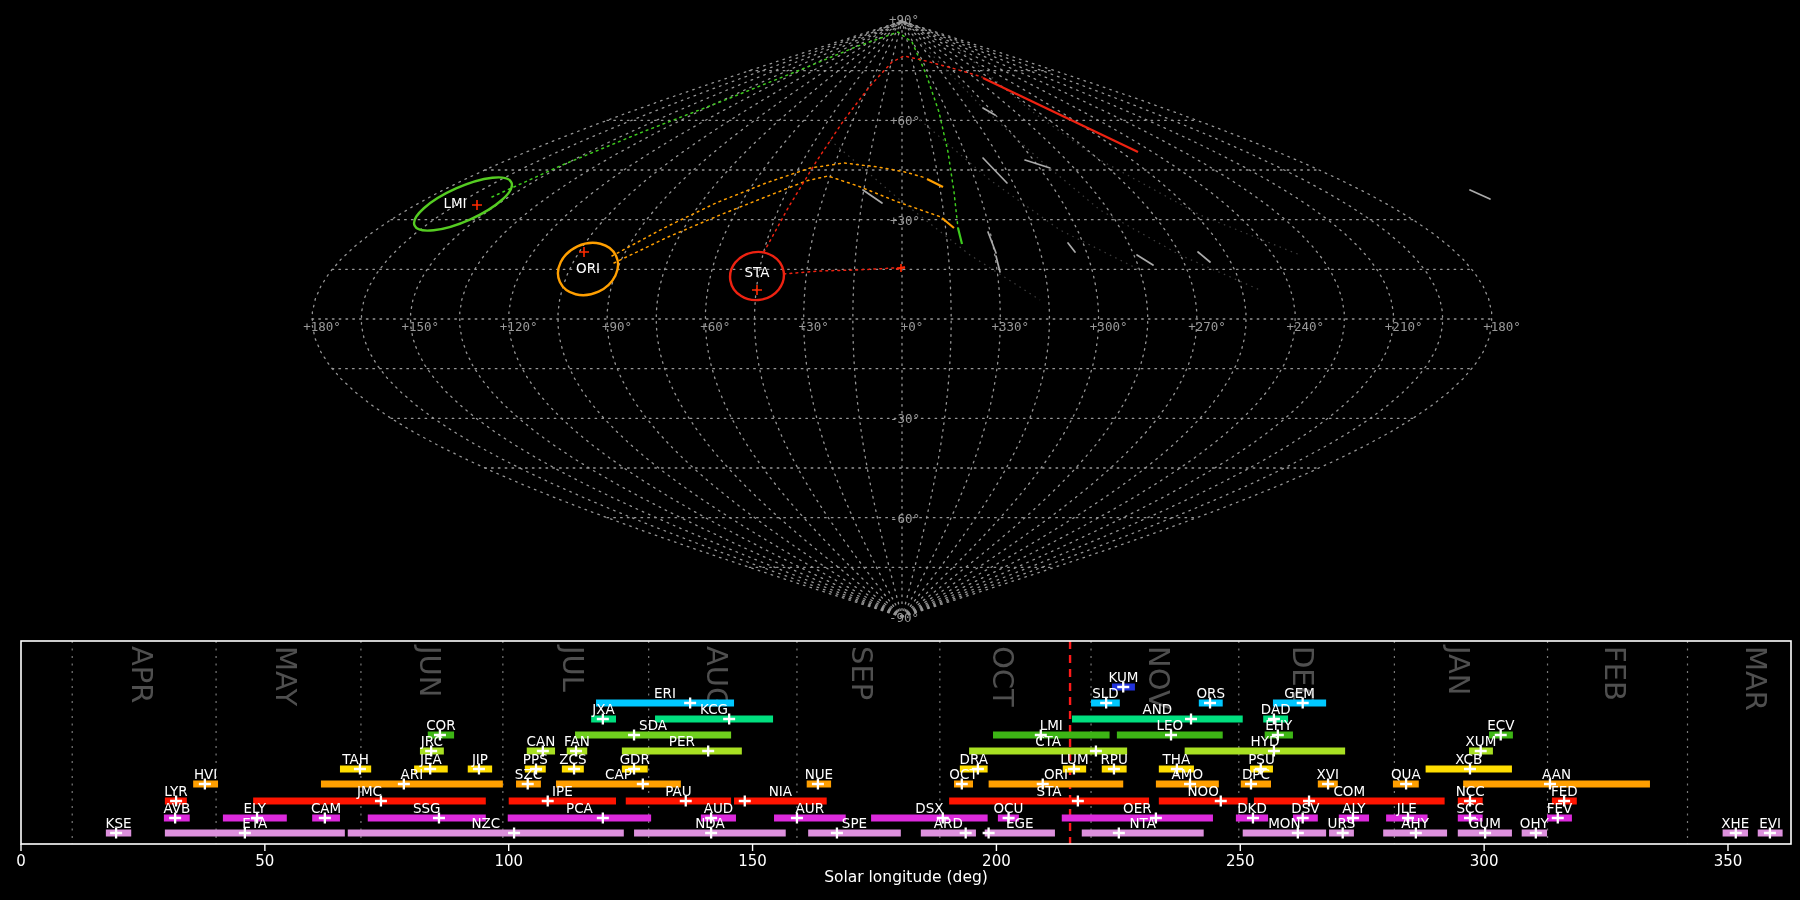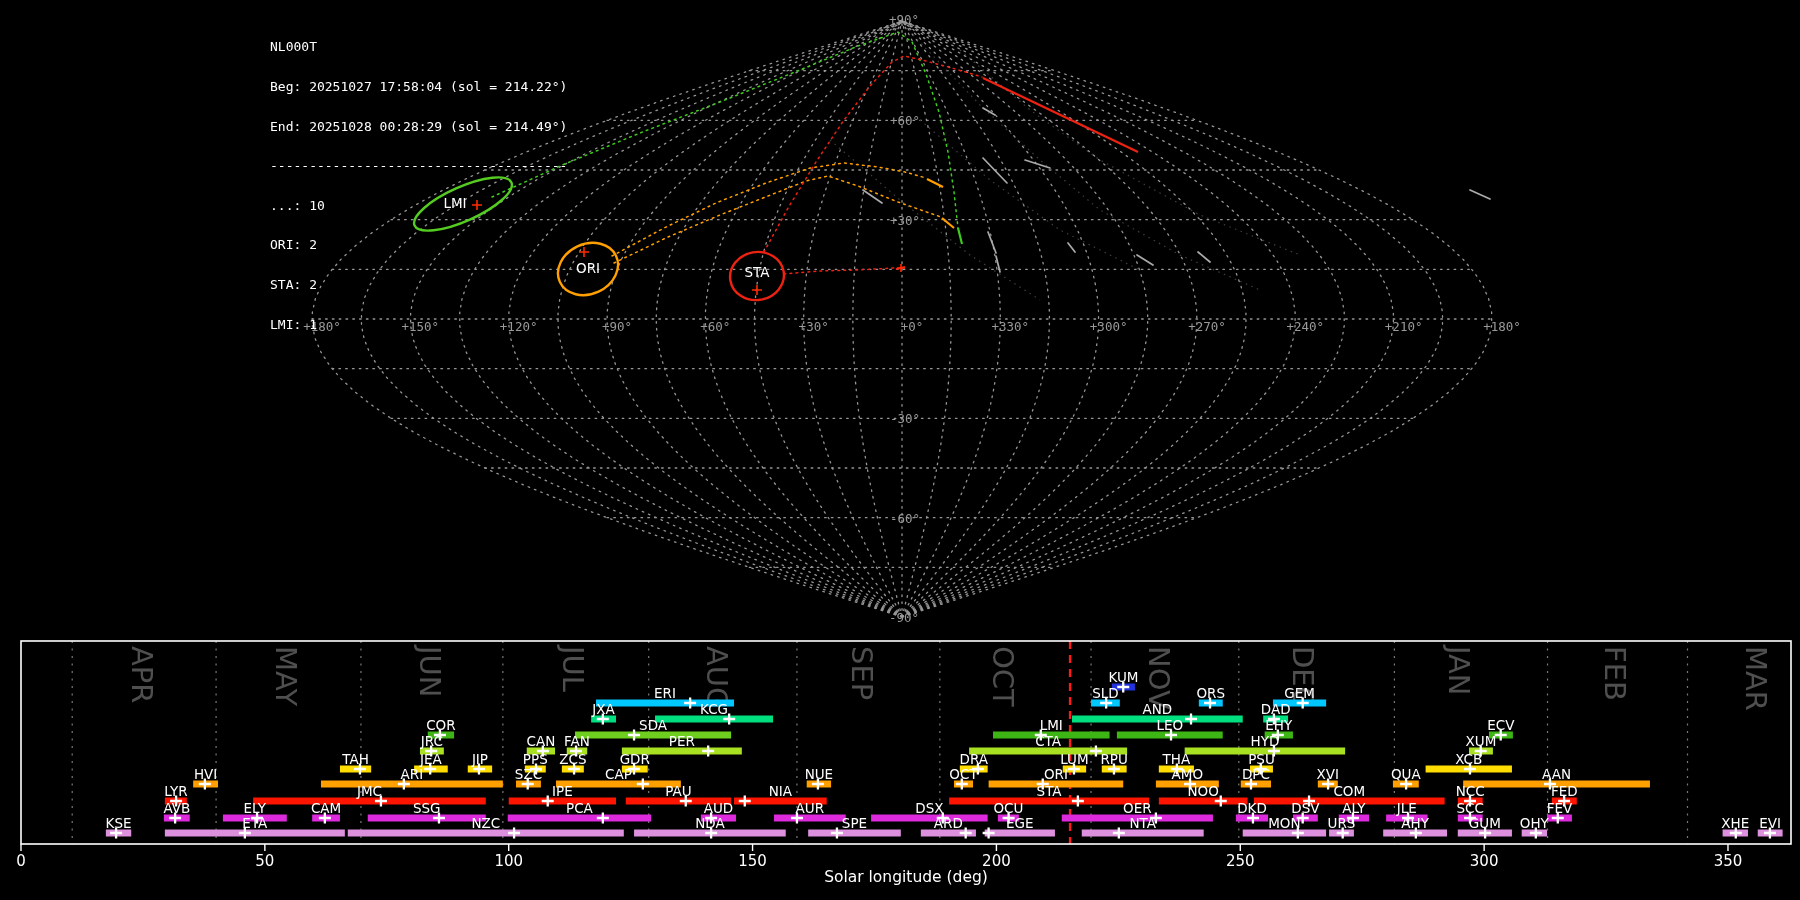--- a/index.html
+++ b/index.html
@@ -635,23 +635,13 @@
           <text x="1240.275" y="866" text-anchor="middle" fill="#fff" font-family="DejaVu Sans, sans-serif" font-size="15">250</text>
           <line x1="1484.13" y1="844" x2="1484.13" y2="851" stroke="#fff" stroke-width="1.4"></line>
           <text x="1484.13" y="866" text-anchor="middle" fill="#fff" font-family="DejaVu Sans, sans-serif" font-size="15">300</text>
           <line x1="1727.9850000000001" y1="844" x2="1727.9850000000001" y2="851" stroke="#fff" stroke-width="1.4"></line>
           <text x="1727.9850000000001" y="866" text-anchor="middle" fill="#fff" font-family="DejaVu Sans, sans-serif" font-size="15">350</text>
           <text x="906" y="882" text-anchor="middle" fill="#fff" font-family="DejaVu Sans, sans-serif" font-size="15.5">Solar longitude (deg)</text>
         </g>
       </g>
     </svg>
 
-  <div id="info">
-    <div>NL000T</div>
-    <div>Beg: 20251027 17:58:04 (sol = 214.22°)</div>
-    <div>End: 20251028 00:28:29 (sol = 214.49°)</div>
-    <div>--------------------------------------</div>
-    <div>...: 10</div>
-    <div>ORI: 2</div>
-    <div>STA: 2</div>
-    <div>LMI: 1</div>
-  </div>
 </div>
 
 </body></html>

